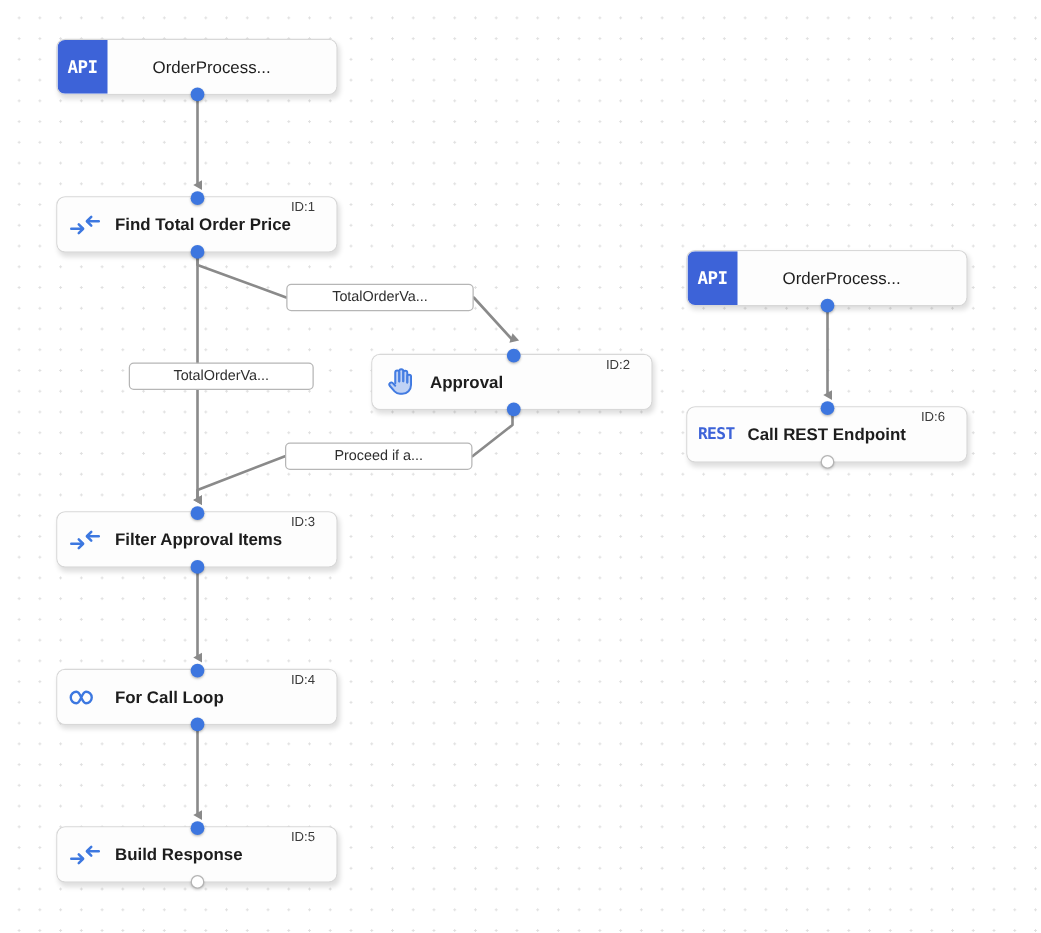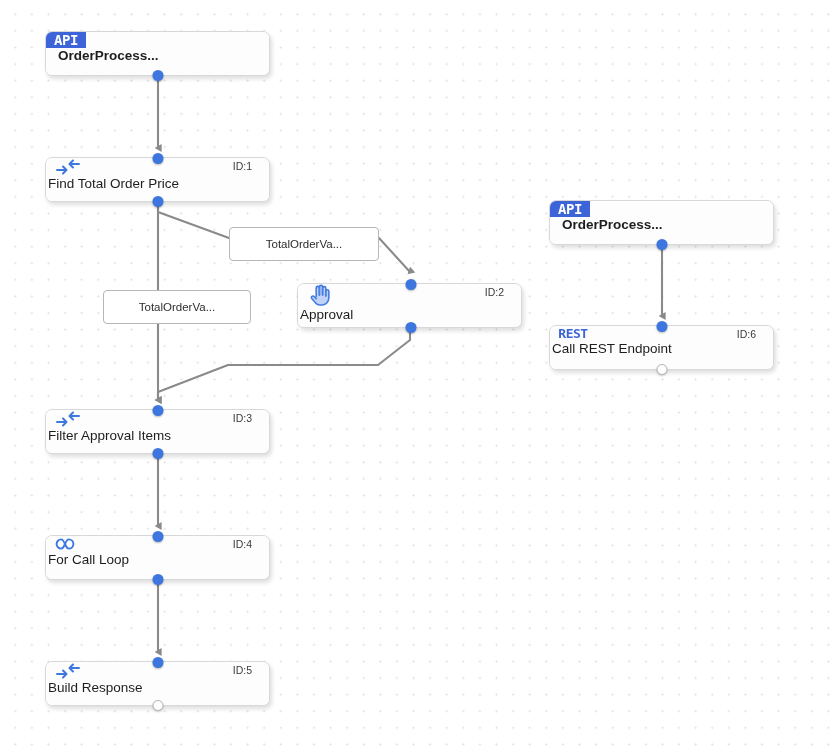--- a/index.html
+++ b/index.html
@@ -35,26 +35,26 @@
     display: flex;
     align-items: stretch;
     background: #fdfdfd;
     border: 1px solid #d8d8d8;
     border-radius: 7px;
     box-shadow: 2px 3px 4px rgba(0,0,0,0.13);
     overflow: visible;
   }
   .node-inner {
     display: flex;
+    align-items: center;
     width: 100%;
     height: 100%;
     border-radius: 6px;
     overflow: hidden;
     background: #fdfdfd;
-    flex-direction: column;
   }
   .api-badge {
     width: 40px;
     min-width: 40px;
     align-self: stretch;
     background: #3d63d8;
     color: #ffffff;
     display: flex;
     align-items: center;
     justify-content: center;
@@ -78,30 +78,31 @@
   .node-icon {
     width: 44px;
     min-width: 44px;
     display: flex;
     align-items: center;
     justify-content: center;
     color: #3d78e0;
   }
   .node-title {
     font-size: 13.5px;
-    font-weight: normal;
+    font-weight: bold;
     color: #1d1d1d;
     white-space: nowrap;
     padding-left: 2px;
   }
   .api-title {
     padding-left: 12px;
-    font-weight: bold;
+    font-weight: normal;
     font-size: 13.5px;
     color: #1d1d1d;
+    margin-left: 24px;
   }
   .node-id {
     position: absolute;
     top: 2px;
     right: 17px;
     font-size: 10.5px;
     color: #3a3a3a;
     font-family: "Liberation Sans", sans-serif;
     letter-spacing: 0px;
   }
@@ -132,21 +133,21 @@
     position: absolute;
     background: #ffffff;
     border: 1px solid #b6b6b6;
     border-radius: 4px;
     height: 22px;
     display: flex;
     align-items: center;
     justify-content: center;
     font-size: 11.5px;
     color: #2e2e2e;
-    padding: 16px 10px;
+    padding: 4px 10px;
     white-space: nowrap;
   }
 </style>
 </head>
 <body>
 
 <div id="canvas">
 
   <svg id="edge-layer" viewBox="0 0 833 746" width="833" height="746">
     <defs>
@@ -292,14 +293,15 @@
     </div>
     <div class="node-id">ID:6</div>
     <div class="port top filled"></div>
     <div class="port bottom hollow"></div>
   </div>
 
   <div class="edge-label" style="left:229px; top:227px; width:150px;">TotalOrderVa...</div>
 
   <div class="edge-label" style="left:103px; top:290px; width:148px;">TotalOrderVa...</div>
 
+  <div class="edge-label" style="left:228px; top:354px; width:150px;">Proceed if a...</div>
 
 </div>
 
 </body></html>

